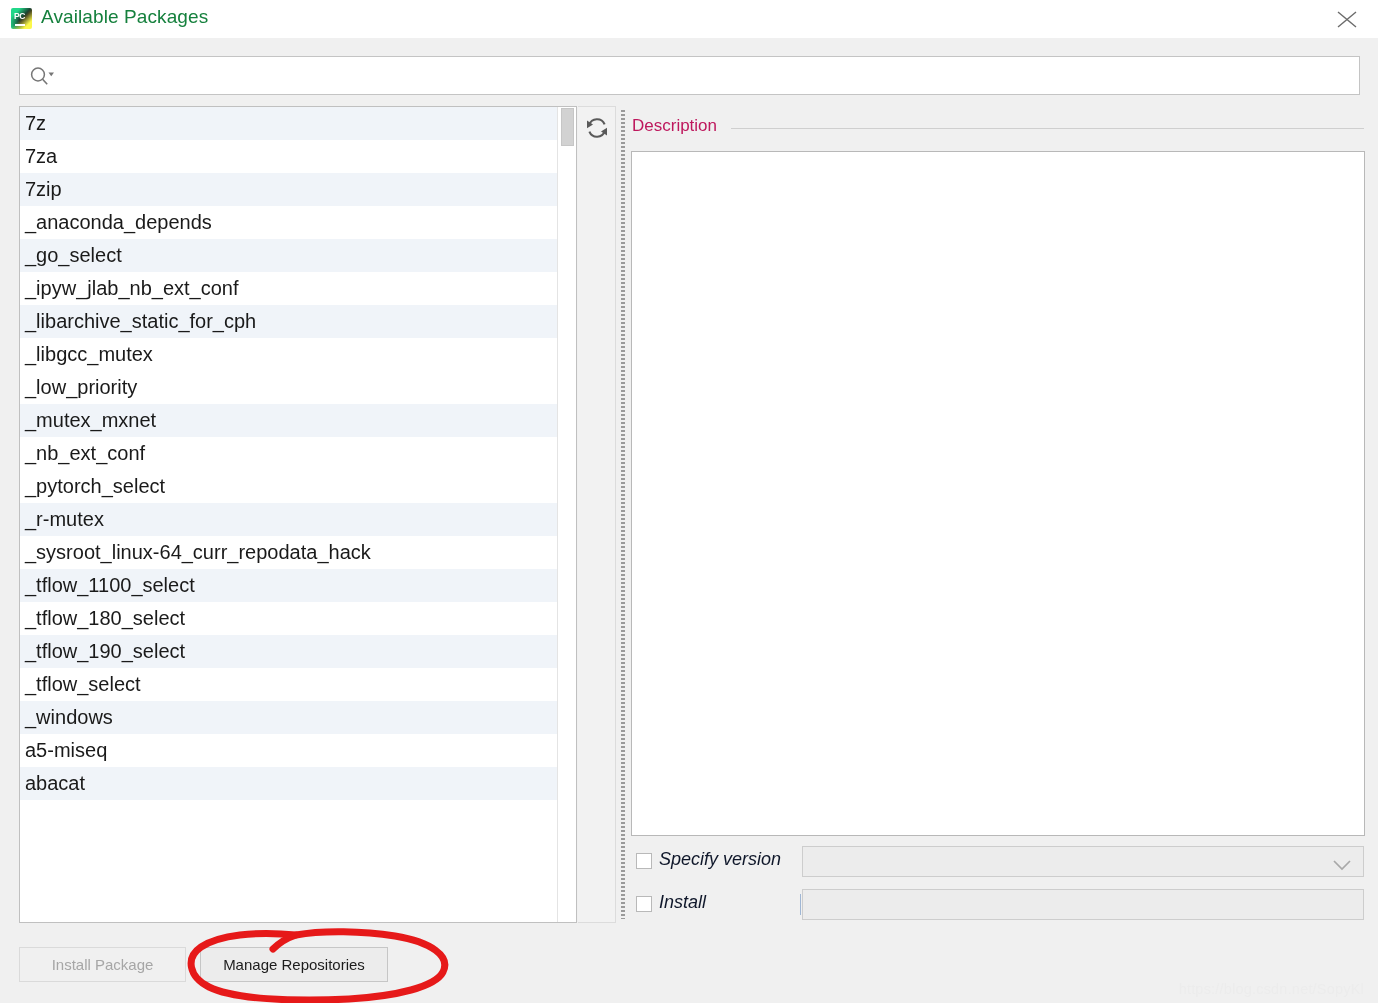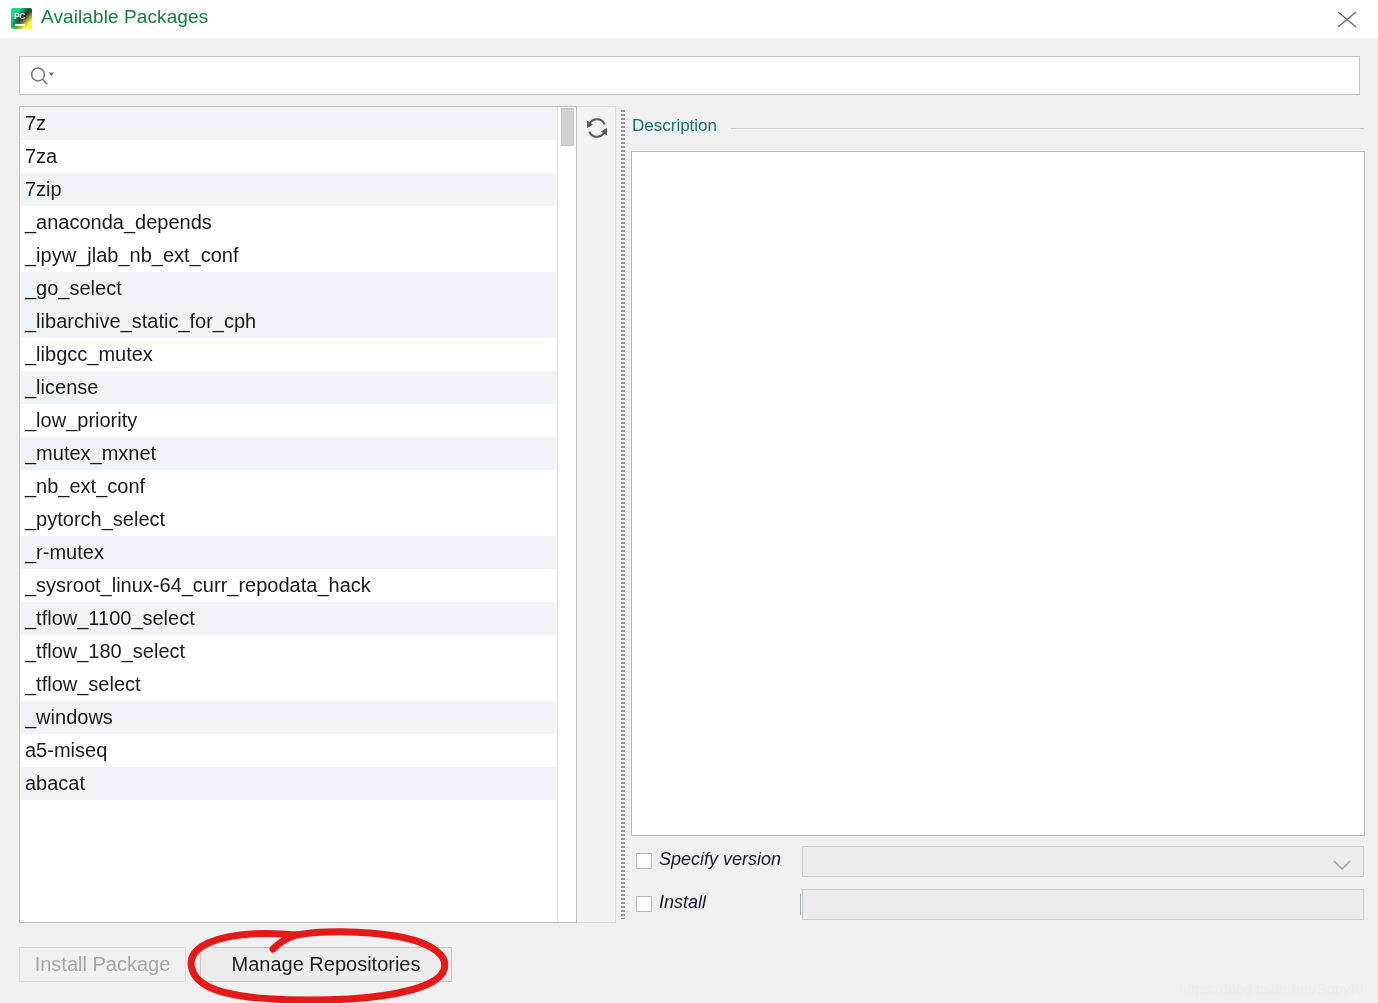--- a/index.html
+++ b/index.html
@@ -148,21 +148,21 @@
     background-image:
       repeating-linear-gradient(to bottom,
         #9a9a9a 0px, #9a9a9a 2px,
         rgba(0,0,0,0) 2px, rgba(0,0,0,0) 4px);
   }
 
   
   #desc-title {
     position: absolute; left: 632px; top: 116px;
     font-size: 17px;
-    color: #0f766e;
+    color: #be185d;
     background: #f0f0f0;
     padding-right: 8px;
     z-index: 3;
   }
   #desc-rule {
     position: absolute; left: 731px; top: 128px;
     width: 633px; height: 1px;
     background: #cfcfcf;
   }
   #desc-box {
@@ -214,37 +214,37 @@
     width: 1px; height: 21px;
     background: #9fb6d4;
   }
 
   
   .btn {
     position: absolute;
     height: 35px;
     background: #ececec;
     border: 1px solid #c6c6c6;
-    font-size: 20px;
+    font-size: 15px;
     font-family: "Liberation Sans", sans-serif;
     text-align: center;
     line-height: 33px;
     cursor: pointer;
     color: #1c1c1c;
     padding: 0;
   }
   #install-btn {
     left: 19px; top: 947px; width: 167px;
     background: #f0f0f0;
     border-color: #dadada;
     color: #a6a6a6;
     cursor: default;
   }
   #manage-btn {
-    left: 200px; top: 947px; width: 252px;
+    left: 200px; top: 947px; width: 188px;
   }
 
   
   #annot {
     position: absolute; left: 183px; top: 925px;
     width: 272px; height: 78px;
     pointer-events: none;
     z-index: 9;
   }
 
@@ -286,33 +286,33 @@
     </span>
     <input id="search-input" type="text" value="" placeholder="" style="">
   </div>
 
   <div id="list-panel">
     <div id="list-inner">
         <div class="pkg-row alt">7z</div>
         <div class="pkg-row norm">7za</div>
         <div class="pkg-row alt">7zip</div>
         <div class="pkg-row norm">_anaconda_depends</div>
+        <div class="pkg-row alt">_go_select</div>
         <div class="pkg-row norm">_ipyw_jlab_nb_ext_conf</div>
-        <div class="pkg-row alt">_go_select</div>
         <div class="pkg-row alt">_libarchive_static_for_cph</div>
         <div class="pkg-row norm">_libgcc_mutex</div>
-        <div class="pkg-row alt">_license</div>
         <div class="pkg-row norm">_low_priority</div>
         <div class="pkg-row alt">_mutex_mxnet</div>
         <div class="pkg-row norm">_nb_ext_conf</div>
         <div class="pkg-row norm">_pytorch_select</div>
         <div class="pkg-row alt">_r-mutex</div>
         <div class="pkg-row norm">_sysroot_linux-64_curr_repodata_hack</div>
         <div class="pkg-row alt">_tflow_1100_select</div>
         <div class="pkg-row norm">_tflow_180_select</div>
+        <div class="pkg-row alt">_tflow_190_select</div>
         <div class="pkg-row norm">_tflow_select</div>
         <div class="pkg-row alt">_windows</div>
         <div class="pkg-row norm">a5-miseq</div>
         <div class="pkg-row alt">abacat</div>
       </div>
     <div id="list-scroll">
       <div id="list-thumb"></div>
     </div>
   </div>
 

